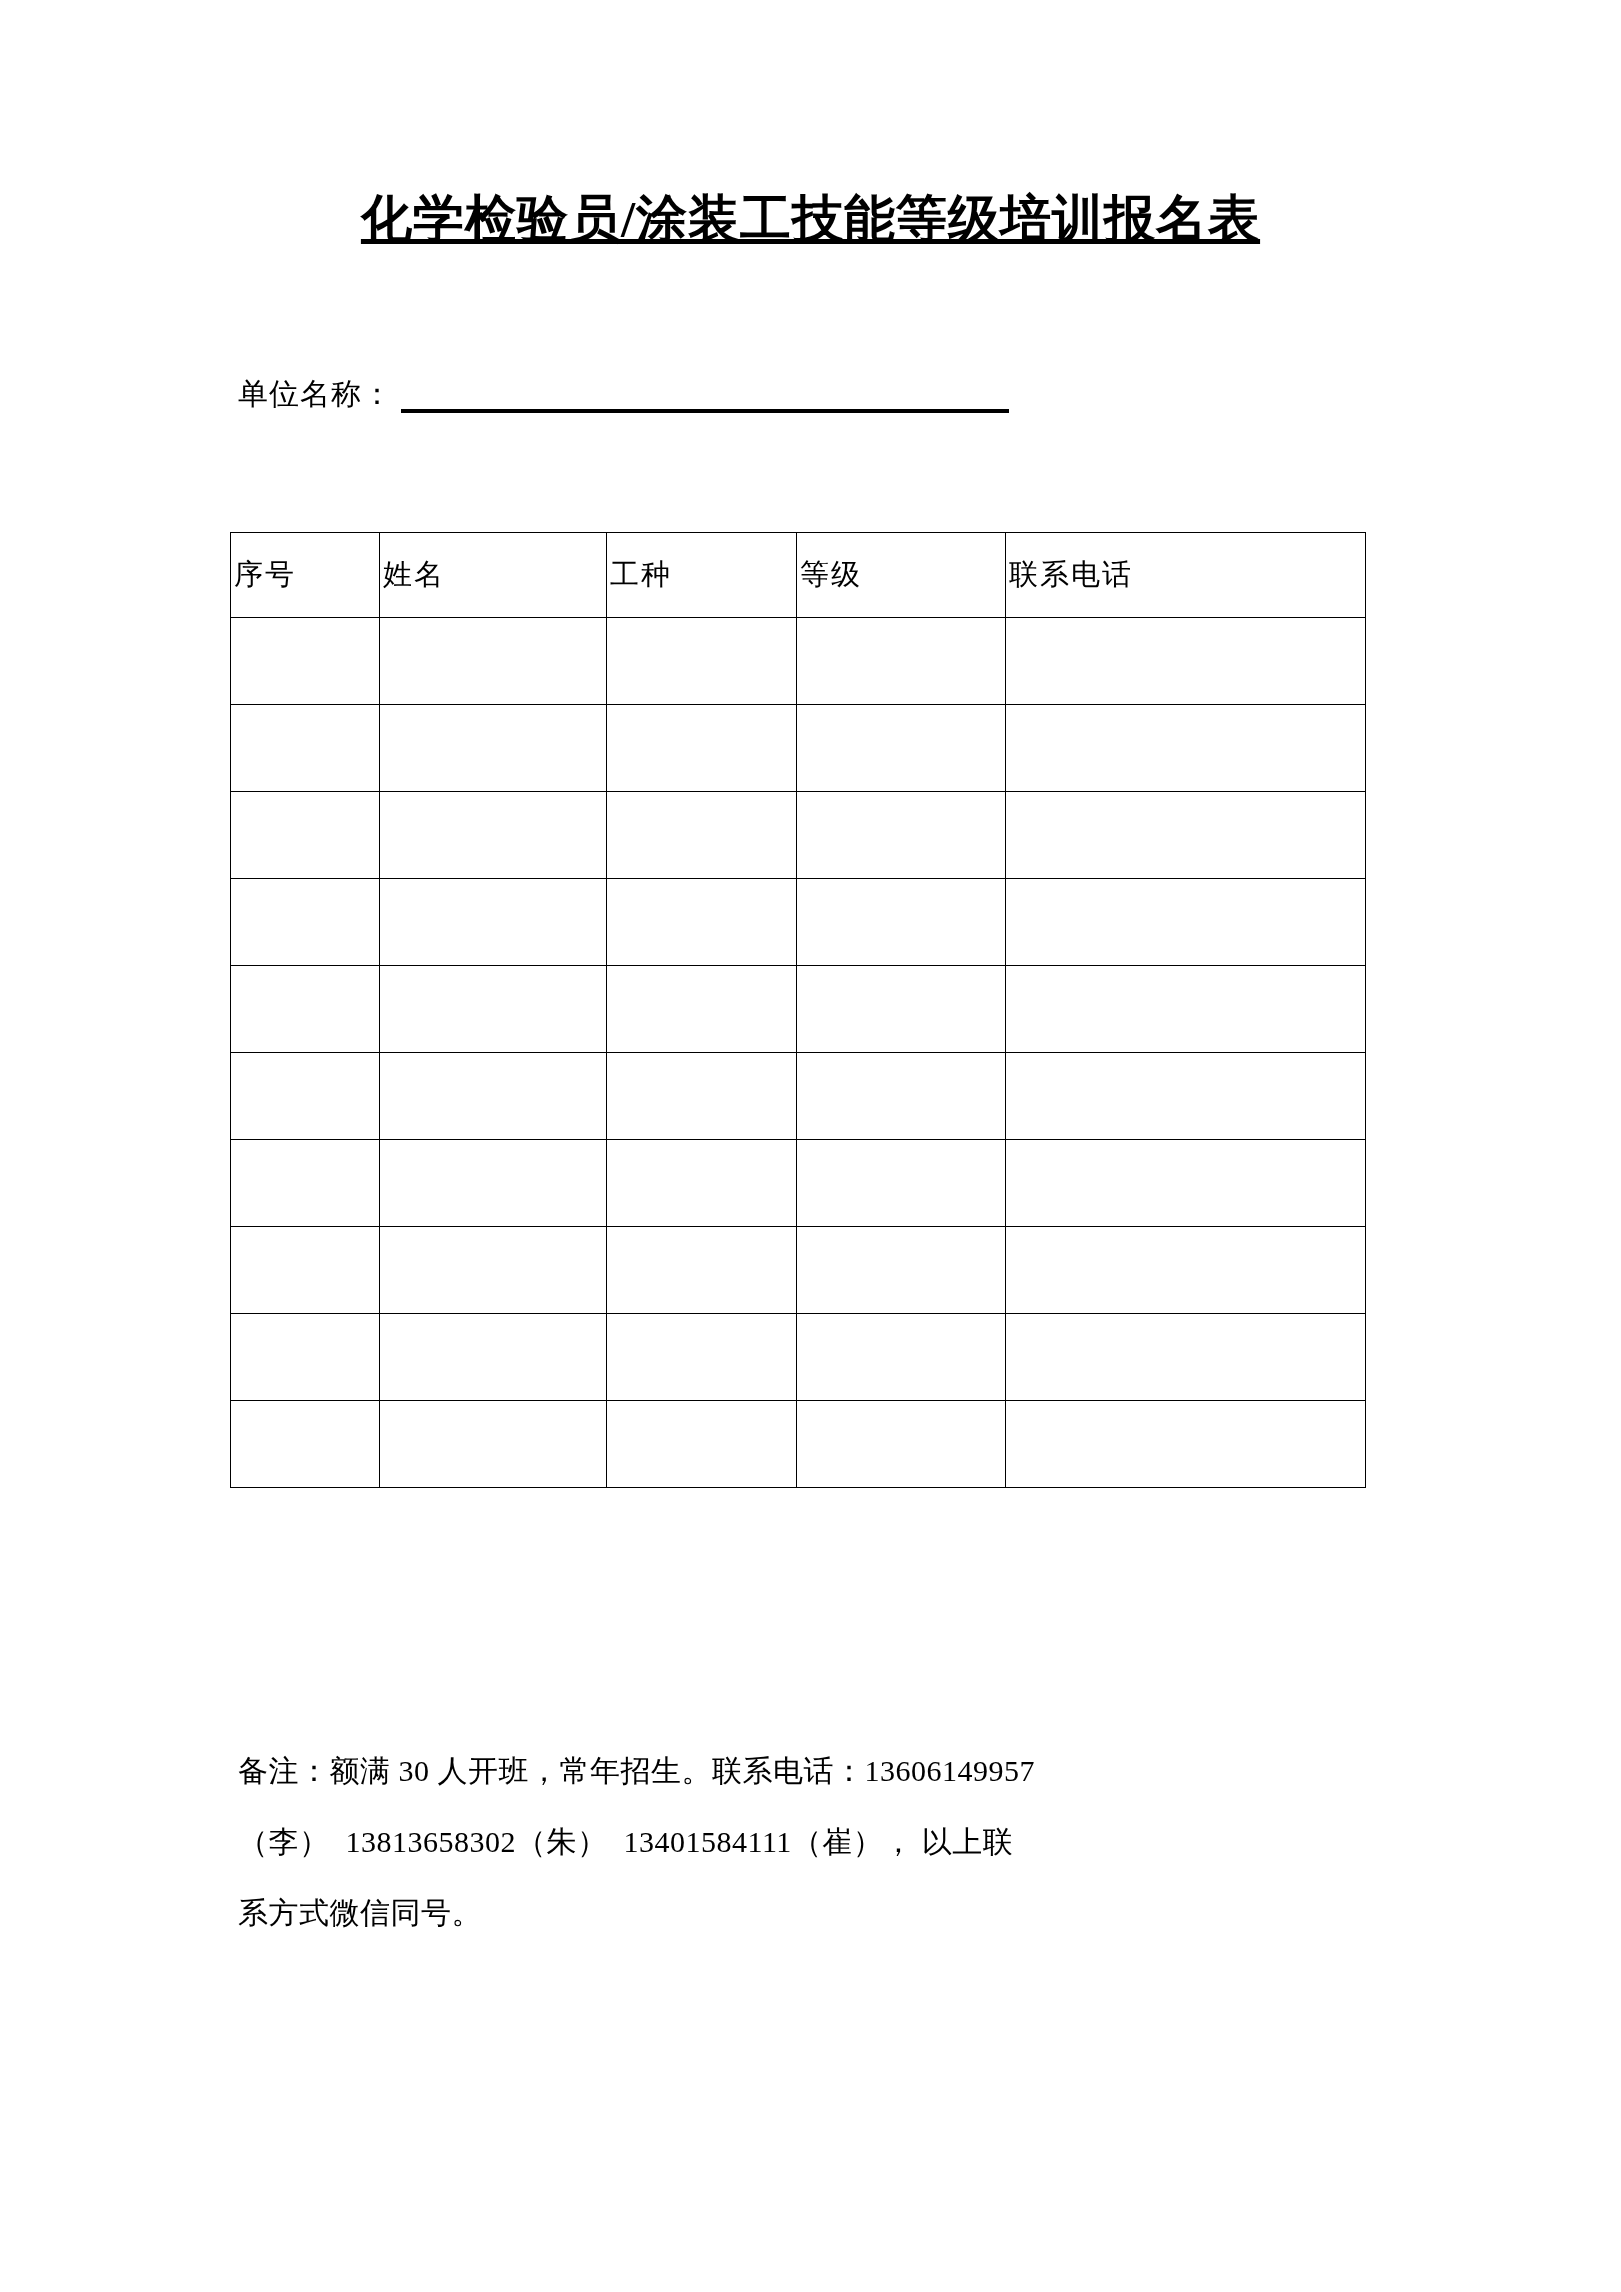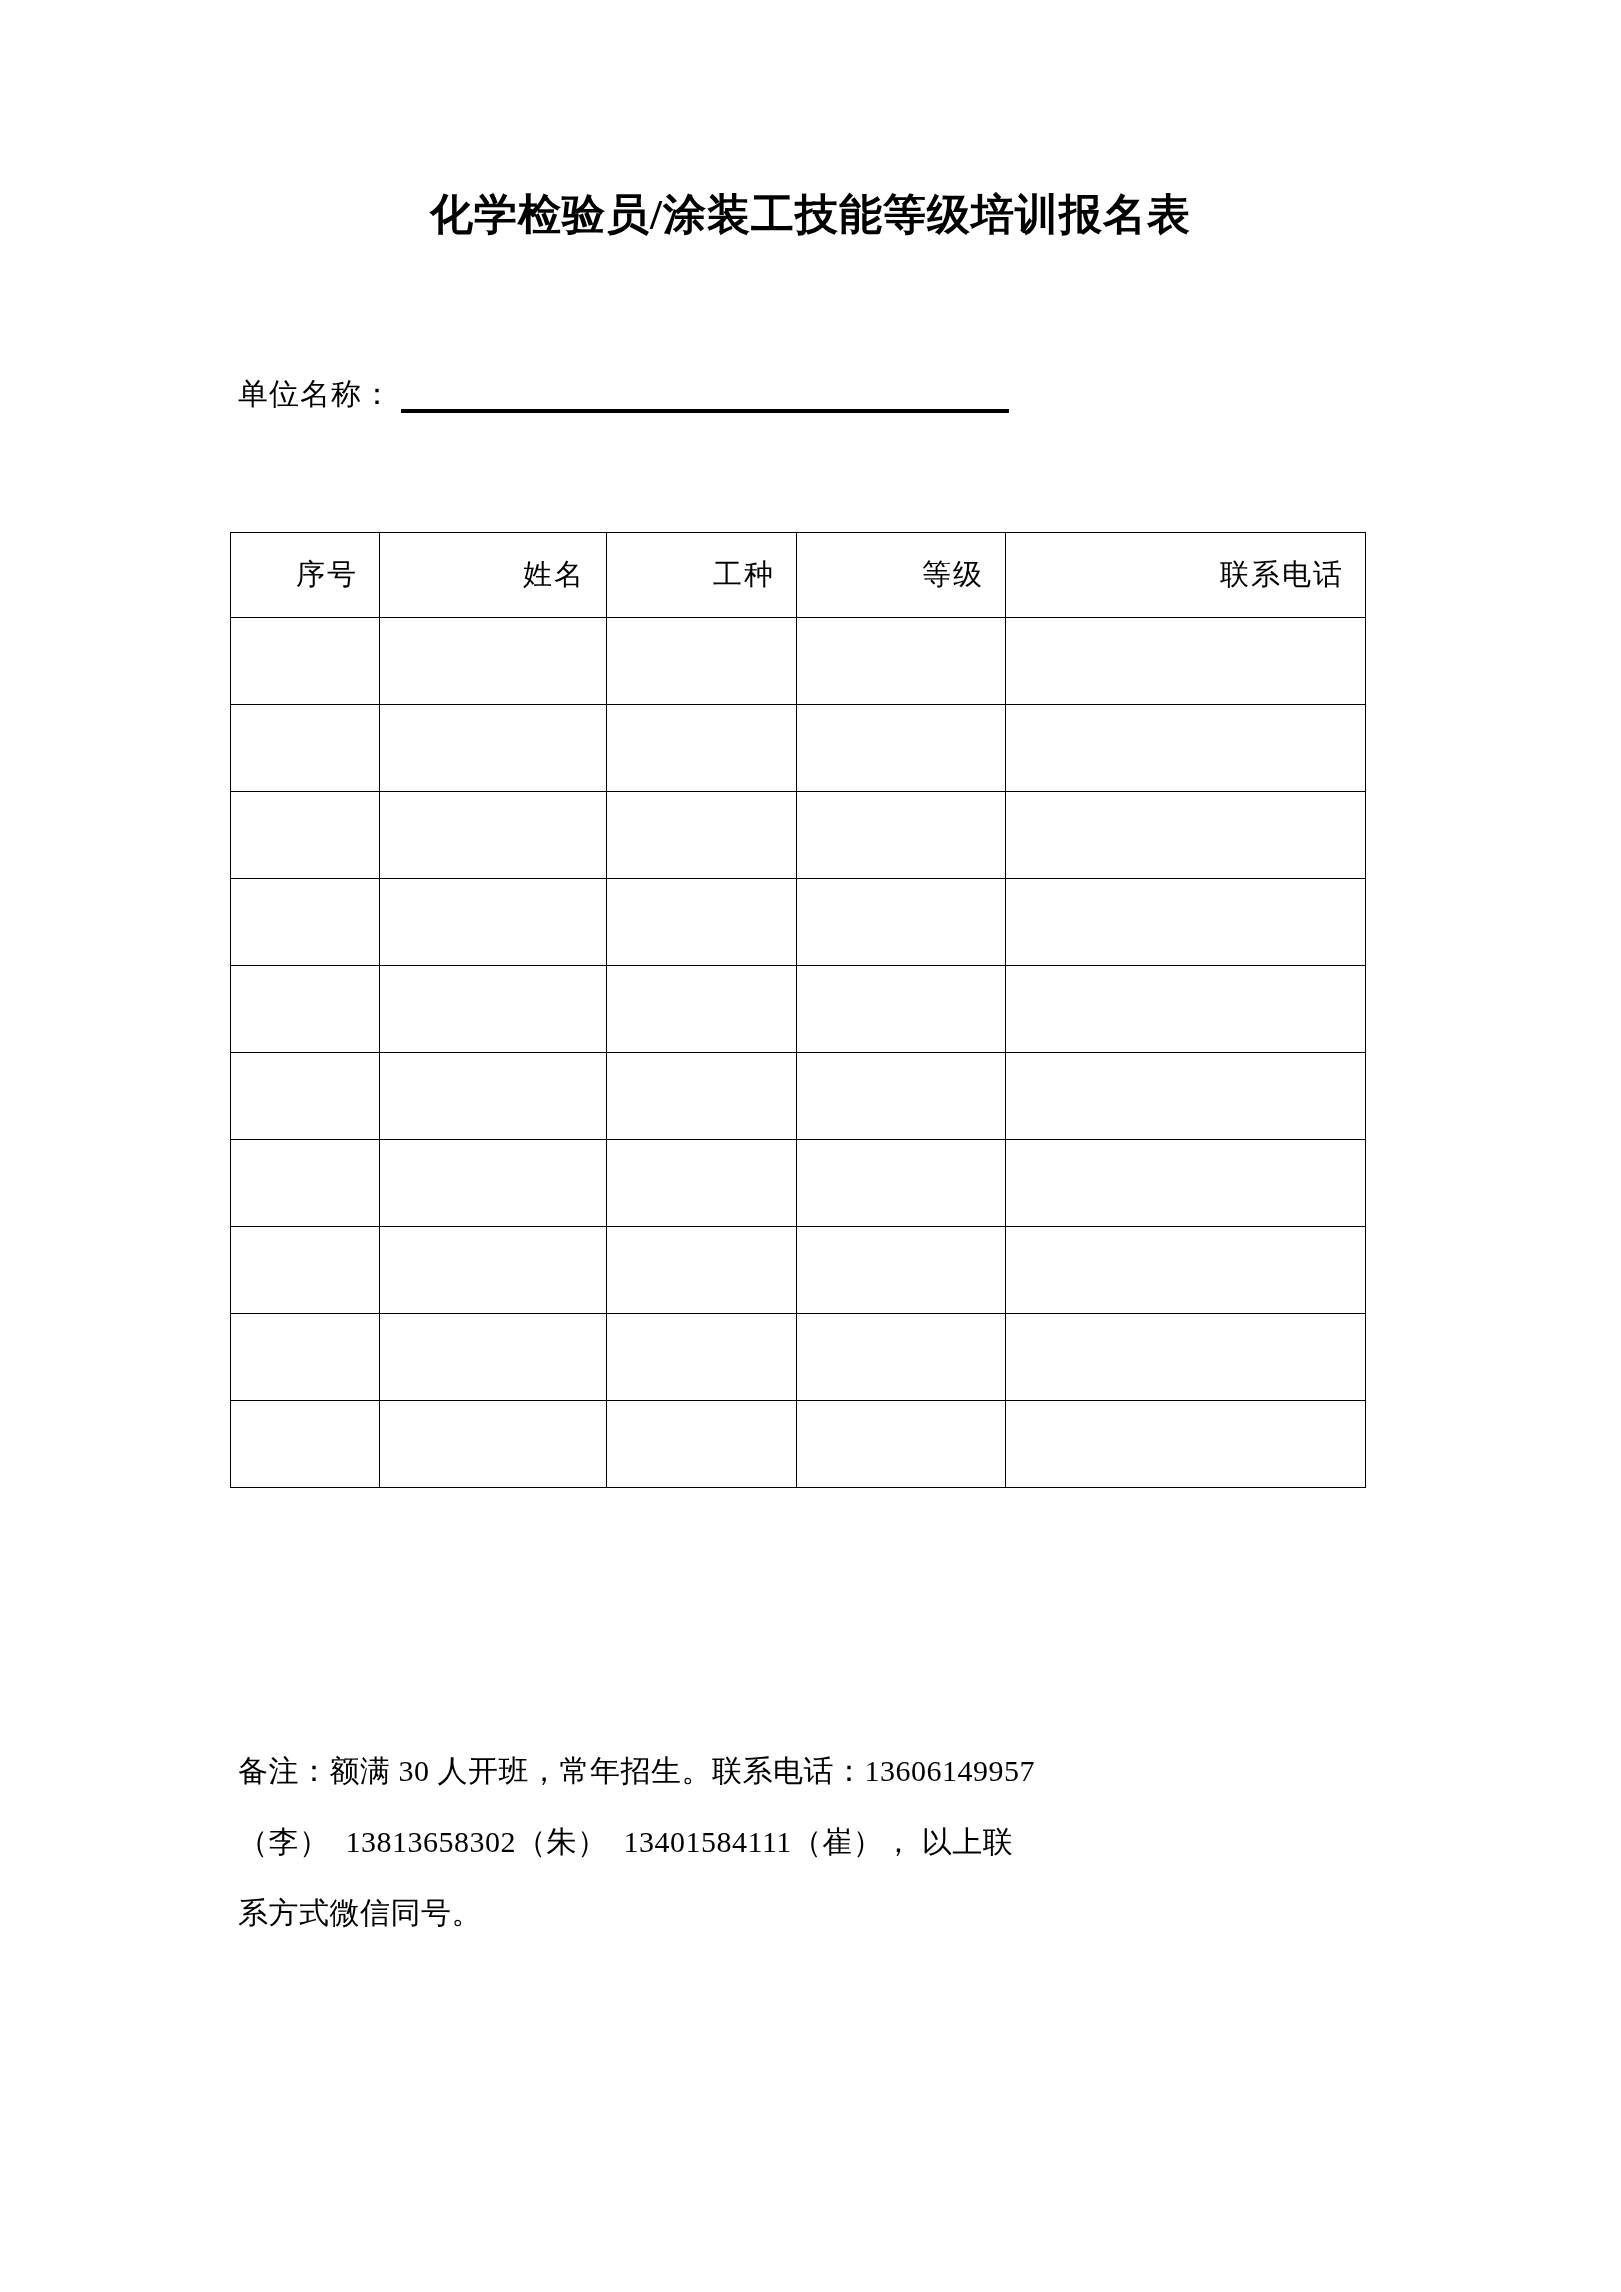--- a/index.html
+++ b/index.html
@@ -22,25 +22,26 @@
     background: #ffffff;
   }
 
   
   .doc-title {
     position: absolute;
     left: 0;
     top: 188px;
     width: 1621px;
     text-align: center;
-    font-size: 43px;
+    font-size: 51px;
     font-weight: bold;
     letter-spacing: 1px;
     line-height: 1.25;
     white-space: nowrap;
+    text-decoration: underline;
   }
 
   
   .unit-row {
     position: absolute;
     left: 238px;
     top: 372px;
     display: flex;
     align-items: flex-end;
   }
@@ -69,24 +70,24 @@
   }
   .reg-table col.c0 { width: 149px; }
   .reg-table col.c1 { width: 227px; }
   .reg-table col.c2 { width: 190px; }
   .reg-table col.c3 { width: 209px; }
   .reg-table col.c4 { width: 360px; }
 
   .reg-table th,
   .reg-table td {
     border: 1.6px solid #000000;
-    padding: 0 21px;
+    padding: 0 3px;
     font-size: 29px;
     font-weight: normal;
-    text-align: right;
+    text-align: left;
     vertical-align: middle;
     letter-spacing: 2px;
   }
   .reg-table th {
     height: 84px;
   }
   .reg-table td {
     height: 86px;
   }
 

